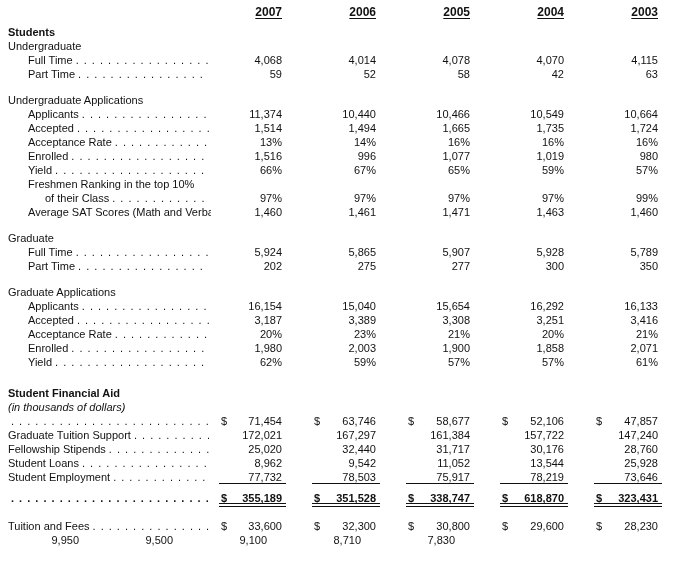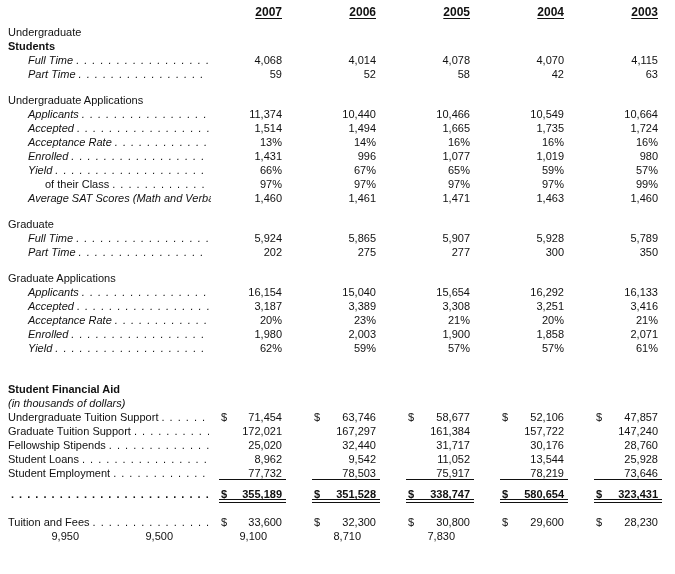--- a/index.html
+++ b/index.html
@@ -17,40 +17,40 @@
     box-sizing: border-box;
     width: 675px;
     height: 574px;
     padding: 5px 17px 0 8px;
   }
   .section { margin: 0; }
   .sec-years-header { margin-bottom: 6px; }
   .sec-students { margin-bottom: 12px; }
   .sec-undergraduate-applications { margin-bottom: 12px; }
   .sec-graduate { margin-bottom: 12px; }
-  .sec-graduate-applications { margin-bottom: 27px; }
+  .sec-graduate-applications { margin-bottom: 17px; }
   .sec-student-financial-aid { margin-bottom: 7px; }
   .sec-total { margin-bottom: 14px; }
 
   .row {
     display: flex;
     align-items: baseline;
     height: 14px;
     line-height: 14px;
     white-space: nowrap;
   }
   .row.bold { font-weight: bold; }
   .label-wrap {
     flex: 1 1 auto;
     min-width: 0;
     display: flex;
     align-items: baseline;
     overflow: hidden;
   }
-  .indent-1 { padding-left: 20px; font-style: italic; }
+  .indent-1 { padding-left: 20px; }
   .indent-2 { padding-left: 37px; }
   .label { flex: 0 0 auto; }
   .label.italic { font-style: italic; }
   .suffix { font-weight: normal; font-style: italic; padding-left: 4px; }
   .dots {
     flex: 1 1 auto;
     overflow: hidden;
     white-space: nowrap;
     margin: 0 2px 0 3px;
     min-width: 0;
@@ -116,28 +116,28 @@
       <div class="cell">
           <span class="year">2004</span>
         </div>
       <div class="cell">
           <span class="year">2003</span>
         </div>
     </div>
   </div>
   <div id="table-body">
       <div class="section sec-students">
+        <div class="row bold">
+          <div class="label-wrap indent-0">
+            <span class="label">Students</span>
+          </div>
+        </div>
         <div class="row">
           <div class="label-wrap indent-0">
             <span class="label">Undergraduate</span>
-          </div>
-        </div>
-        <div class="row bold">
-          <div class="label-wrap indent-0">
-            <span class="label">Students</span>
           </div>
         </div>
         <div class="row">
           <div class="label-wrap indent-1">
             <span class="label">Full Time</span>
             <span class="dots"></span>
           </div>
           <div class="cell c0">
             <span class="num">4,068</span>
           </div>
@@ -244,21 +244,21 @@
           <div class="cell c4">
             <span class="num">16%</span>
           </div>
         </div>
         <div class="row">
           <div class="label-wrap indent-1">
             <span class="label">Enrolled</span>
             <span class="dots"></span>
           </div>
           <div class="cell c0">
-            <span class="num">1,431</span>
+            <span class="num">1,516</span>
           </div>
           <div class="cell c1">
             <span class="num">996</span>
           </div>
           <div class="cell c2">
             <span class="num">1,077</span>
           </div>
           <div class="cell c3">
             <span class="num">1,019</span>
           </div>
@@ -278,20 +278,25 @@
             <span class="num">67%</span>
           </div>
           <div class="cell c2">
             <span class="num">65%</span>
           </div>
           <div class="cell c3">
             <span class="num">59%</span>
           </div>
           <div class="cell c4">
             <span class="num">57%</span>
+          </div>
+        </div>
+        <div class="row">
+          <div class="label-wrap indent-1">
+            <span class="label">Freshmen Ranking in the top 10%</span>
           </div>
         </div>
         <div class="row">
           <div class="label-wrap indent-2">
             <span class="label">of their Class</span>
             <span class="dots"></span>
           </div>
           <div class="cell c0">
             <span class="num">97%</span>
           </div>
@@ -496,21 +501,20 @@
             <span class="label">Student Financial Aid</span>
           </div>
         </div>
         <div class="row">
           <div class="label-wrap indent-0">
             <span class="label italic">(in thousands of dollars)</span>
           </div>
         </div>
         <div class="row">
           <div class="label-wrap indent-0">
-            <span class="label">Undergraduate Tuition Support</span>
             <span class="dots"></span>
           </div>
           <div class="cell c0">
             <span class="dollar">$</span>
             <span class="num">71,454</span>
           </div>
           <div class="cell c1">
             <span class="dollar">$</span>
             <span class="num">63,746</span>
           </div>
@@ -624,21 +628,21 @@
           <div class="cell c1">
             <span class="dollar">$</span>
             <span class="num">351,528</span>
           </div>
           <div class="cell c2">
             <span class="dollar">$</span>
             <span class="num">338,747</span>
           </div>
           <div class="cell c3">
             <span class="dollar">$</span>
-            <span class="num">580,654</span>
+            <span class="num">618,870</span>
           </div>
           <div class="cell c4">
             <span class="dollar">$</span>
             <span class="num">323,431</span>
           </div>
         </div>
       </div>
       <div class="section sec-tuition">
         <div class="row">
           <div class="label-wrap indent-0">

